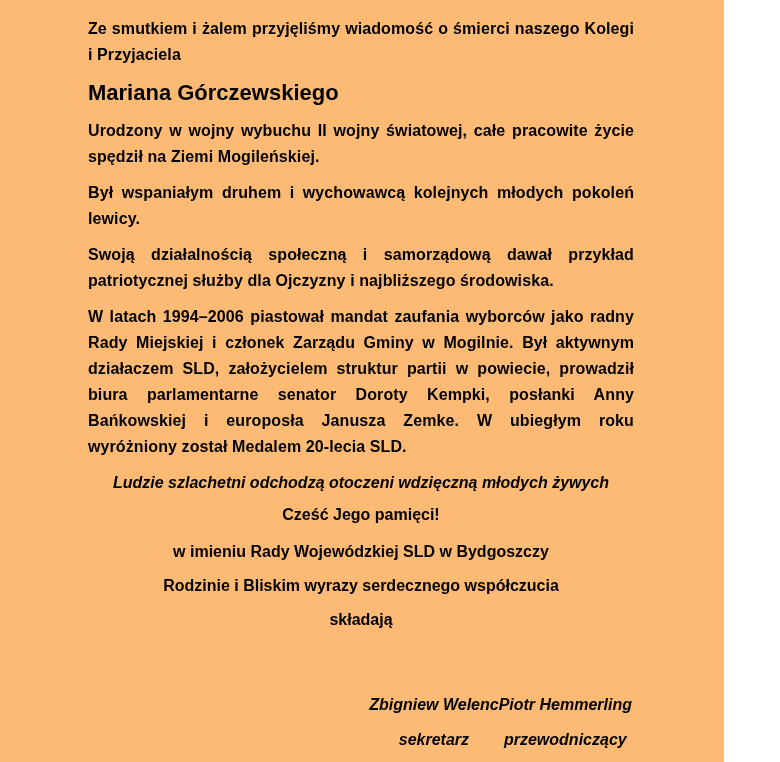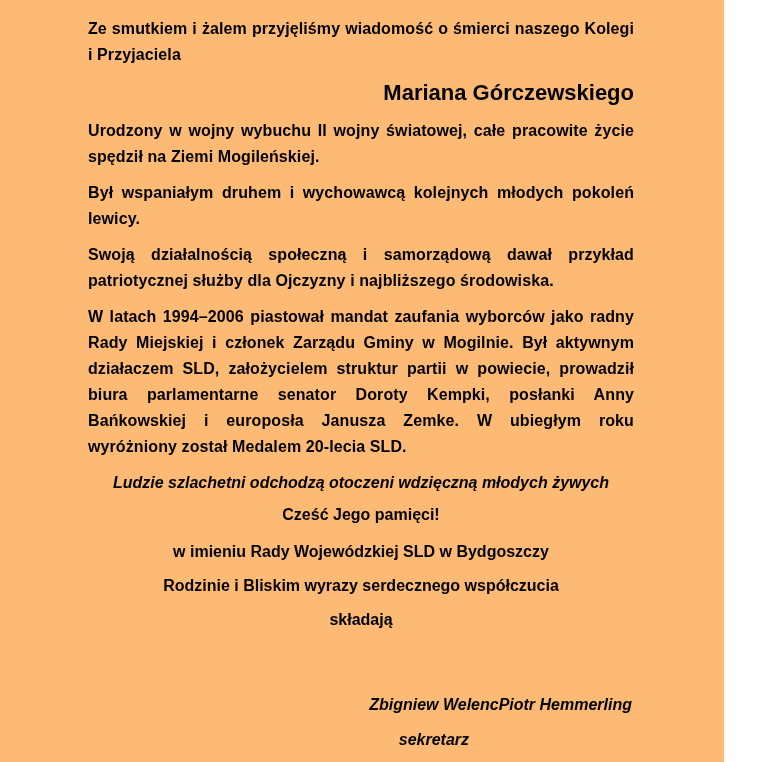--- a/index.html
+++ b/index.html
@@ -22,21 +22,21 @@
   .body-par {
     font-size: 16px;
     line-height: 26px;
     text-align: justify;
     margin: 0 0 10px 0;
     letter-spacing: 0.1px;
   }
   .deceased-name {
     font-size: 22px;
     line-height: 30px;
-    text-align: right;
+    text-align: left;
     margin: 6px 0 10px 0;
     font-weight: bold;
   }
   .motto {
     font-size: 16px;
     line-height: 26px;
     text-align: center;
     font-style: italic;
     margin: 4px 0 6px 0;
   }
@@ -98,16 +98,17 @@
 
   <p class="condolence-line">składają</p>
 
   <div class="signatures">
     <div class="signature-block">
       <div class="signature-name">Zbigniew Welenc</div>
       <div class="signature-title">sekretarz</div>
     </div>
     <div class="signature-block">
       <div class="signature-name">Piotr Hemmerling</div>
+      <div class="signature-title">przewodniczący</div>
     </div>
   </div>
 
 </div>
 
 </body></html>

